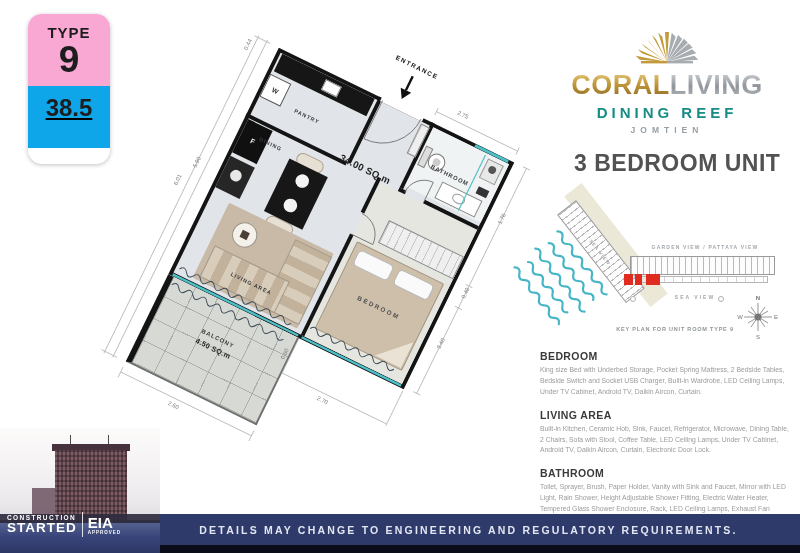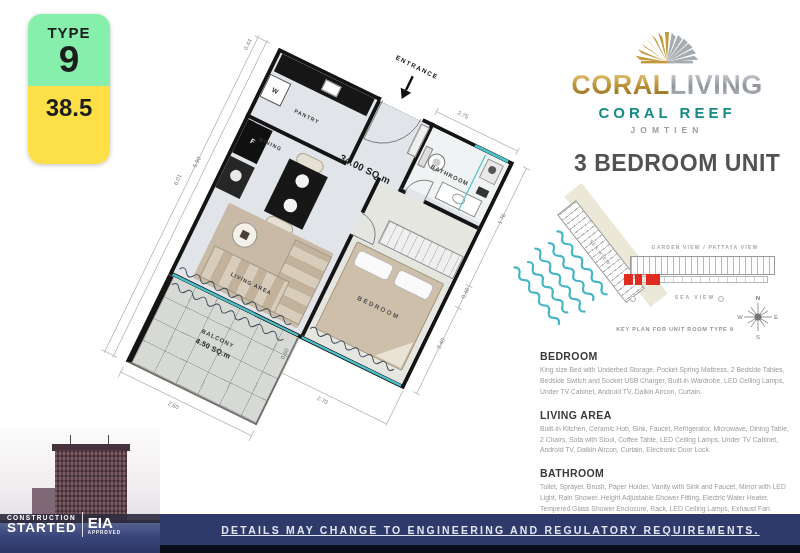--- a/index.html
+++ b/index.html
@@ -2,24 +2,24 @@
 <html><head>
 <meta charset="utf-8">
 <style>
   * { margin:0; padding:0; box-sizing:border-box; }
   body { font-family:"Liberation Sans", sans-serif; background:#fff; }
   .page { position:relative; width:800px; height:553px; background:#fff; overflow:hidden; }
 
   
   .badge { position:absolute; left:28px; top:14px; width:82px; height:150px; border-radius:14px;
            overflow:hidden; box-shadow:0 1px 4px rgba(0,0,0,.25); text-align:center; }
-  .badge-top { height:72px; background:#86efac; padding-top:10px; }
+  .badge-top { height:72px; background:#f9a8d4; padding-top:10px; }
   .badge-type { font-size:15px; font-weight:bold; color:#1d1d1d; letter-spacing:1px; }
   .badge-num { font-size:37px; font-weight:bold; color:#1d1d1d; line-height:1; }
-  .badge-bottom { height:78px; background:#fde047; padding-top:8px; }
+  .badge-bottom { height:62px; background:#0ea5e9; padding-top:8px;text-decoration:underline; }
   .badge-area { font-size:24px; font-weight:bold; color:#1d1d1d; line-height:1.15; }
   .badge-unit { font-size:24px; font-weight:bold; color:#1d1d1d; line-height:1.05; }
 
   
   .plan { position:absolute; left:185px; top:82px; width:270px; height:360px;
           transform:rotate(26deg) scale(.97); }
   .abs { position:absolute; }
   .unit-floor { left:0; top:0; width:270px; height:260px; background:#e1e5e9; border:4px solid #141414; }
   .bath-floor { left:179px; top:4px; width:87px; height:67px; background:#f0f3f3; }
   .bed-floor { left:154px; top:79px; width:112px; height:177px; background:#e6e6e1; }
@@ -65,22 +65,22 @@
   .kp-dot { position:absolute; width:6px; height:6px; border:1px solid #b0b0b0; border-radius:50%; background:#fff; }
 
   
   .specs { position:absolute; left:540px; top:346px; width:252px; }
   .sec-title { font-size:10.5px; font-weight:800; color:#3a3a3a; letter-spacing:.4px; margin:11px 0 3px; }
   .sec-title:first-child { margin-top:4px; }
   .sec-body { font-size:6.8px; color:#9b9b9b; line-height:1.6; }
 
   
   .bottom-bar { position:absolute; left:0; top:514px; width:800px; height:31px; background:#2e3a6a; }
-  .bar-text { position:absolute; left:183px; width:615px; top:10px; text-align:center;
-              font-size:10.5px; letter-spacing:2.2px; color:#e2e6f2; font-weight:600;text-decoration:underline; }
+  .bar-text { position:absolute; left:161px; width:615px; top:10px; text-align:center;
+              font-size:10.5px; letter-spacing:2.2px; color:#e2e6f2; font-weight:600; }
   .black-strip { position:absolute; left:0; top:545px; width:800px; height:8px; background:#0a0d18; }
 
   
   .construction { position:absolute; left:0; top:428px; width:160px; height:125px; overflow:hidden; z-index:5; }
   .c-sky { position:absolute; left:0; top:0; width:160px; height:92px;
            background:linear-gradient(180deg,#fcfbfa 0%,#efecef 70%,#e2dfe4 100%); }
   .c-tower { position:absolute; left:55px; top:22px; width:72px; height:72px; background-color:#5a3f4b;
       background-image:repeating-linear-gradient(0deg, rgba(0,0,0,.25) 0 2px, transparent 2px 5px),
                        repeating-linear-gradient(90deg, rgba(255,214,192,.2) 0 2px, transparent 2px 4px); }
   .c-crown { position:absolute; left:52px; top:16px; width:78px; height:7px; background:#46313d; }
@@ -248,21 +248,21 @@
         <polygon points="32,36 43.1,9 47.1,13"></polygon>
         <polygon points="32,36 48.9,12.7 52.9,16.7"></polygon>
         <polygon points="32,36 53.6,17.5 57.6,21.5"></polygon>
         <polygon points="32,36 57.2,23.3 61.2,27.3"></polygon>
         <polygon points="32,36 59.3,29.8 63.3,33.8"></polygon>
       </g>
       <rect x="6" y="35" width="26" height="2.4" fill="#c29a3c"></rect>
       <rect x="32" y="35" width="26" height="2.4" fill="#a7acb1"></rect>
     </svg>
     <div class="brand"><span class="gold">CORAL</span><span class="silver">LIVING</span></div>
-    <div class="coral">CORAL REEF</div>
+    <div class="coral">DINING REEF</div>
     <div class="jomtien">JOMTIEN</div>
   </div>
 
   <div class="unit-title">3 BEDROOM UNIT</div>
 
   <div class="keyplan">
     <div class="kp-sand"></div>
     <svg class="kp-waves" width="100" height="84" viewBox="0 0 100 84">
       <g stroke="#46b6c6" stroke-width="2.2" fill="none" stroke-linecap="round">
         <path d="M6,4 q4,-5 8,0 t8,0 t8,0 t8,0 t8,0 t8,0 t8,0 t8,0 t8,0"></path>

